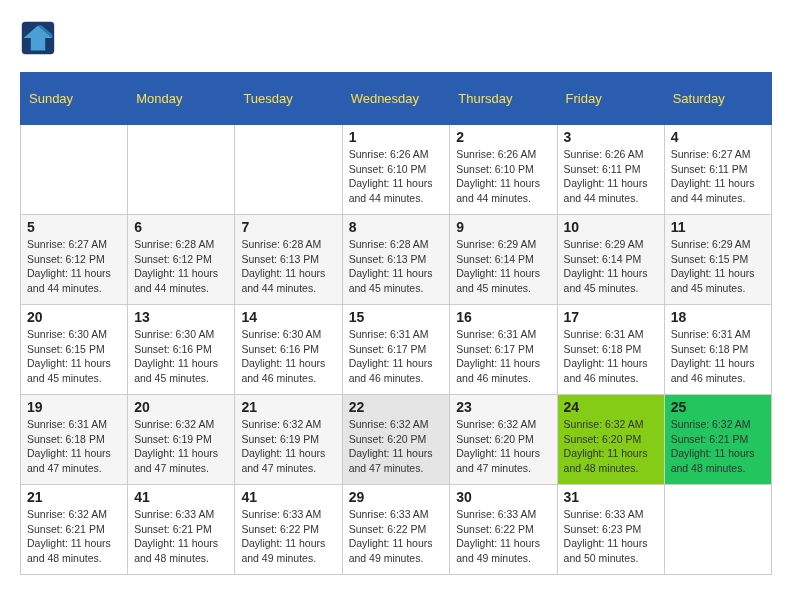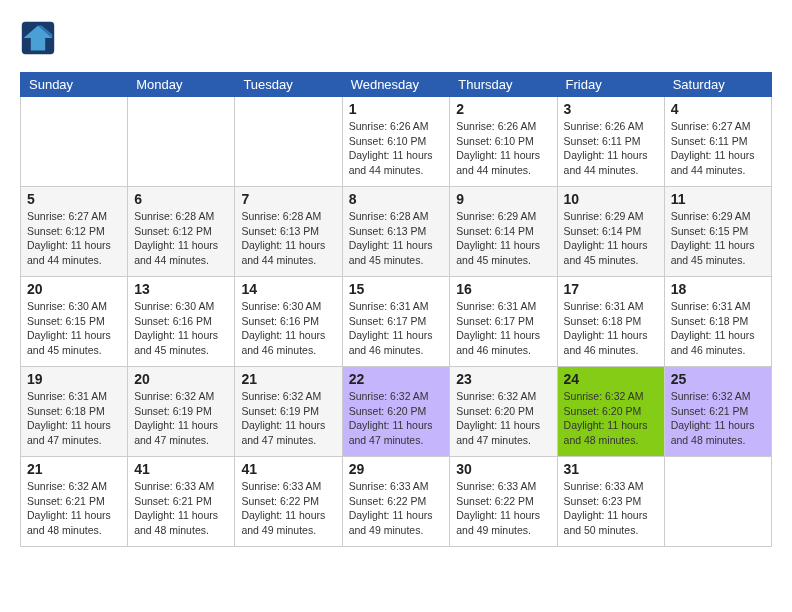--- a/index.html
+++ b/index.html
@@ -43,23 +43,23 @@
       font-size: 16px;
       color: #555;
     }
     .calendar {
       width: 100%;
       border-collapse: collapse;
       font-size: 11px;
     }
     .calendar th {
       background: #2a5db0;
-      color: #ffffff;
+      color: #fde047;
       text-align: left;
-      padding: 4px 8px;
+      padding: 18px 8px;
       font-size: 13px;
       font-weight: normal;
       border: 1px solid #2a5db0;
       margin-top: 16px;
     }
     .calendar td {
       border: 1px solid #ccc;
       vertical-align: top;
       padding: 4px 6px;
       width: 108px;
@@ -269,42 +269,42 @@
 Daylight: 11 hours
 and 47 minutes.</div>
         </td>
         <td style="background: rgb(245, 245, 245); margin-top: 25px;">
           <div class="day-num">21</div>
           <div class="day-info" style="white-space: pre-line;">Sunrise: 6:32 AM
 Sunset: 6:19 PM
 Daylight: 11 hours
 and 47 minutes.</div>
         </td>
-        <td style="background: #c4b5fd;">
+        <td style="background: #e5e5e5;">
           <div class="day-num">22</div>
           <div class="day-info" style="white-space: pre-line;">Sunrise: 6:32 AM
 Sunset: 6:20 PM
 Daylight: 11 hours
 and 47 minutes.</div>
         </td>
         <td style="background: rgb(245, 245, 245);">
           <div class="day-num">23</div>
           <div class="day-info" style="white-space: pre-line;">Sunrise: 6:32 AM
 Sunset: 6:20 PM
 Daylight: 11 hours
 and 47 minutes.</div>
         </td>
         <td style="background: #84cc16;">
           <div class="day-num">24</div>
           <div class="day-info" style="white-space: pre-line;">Sunrise: 6:32 AM
 Sunset: 6:20 PM
 Daylight: 11 hours
 and 48 minutes.</div>
         </td>
-        <td style="background: #c4b5fd;">
+        <td style="background: #22c55e;">
           <div class="day-num">25</div>
           <div class="day-info" style="white-space: pre-line;">Sunrise: 6:32 AM
 Sunset: 6:21 PM
 Daylight: 11 hours
 and 48 minutes.</div>
         </td>
       </tr>
       <tr>
         <td>
           <div class="day-num">21</div>

